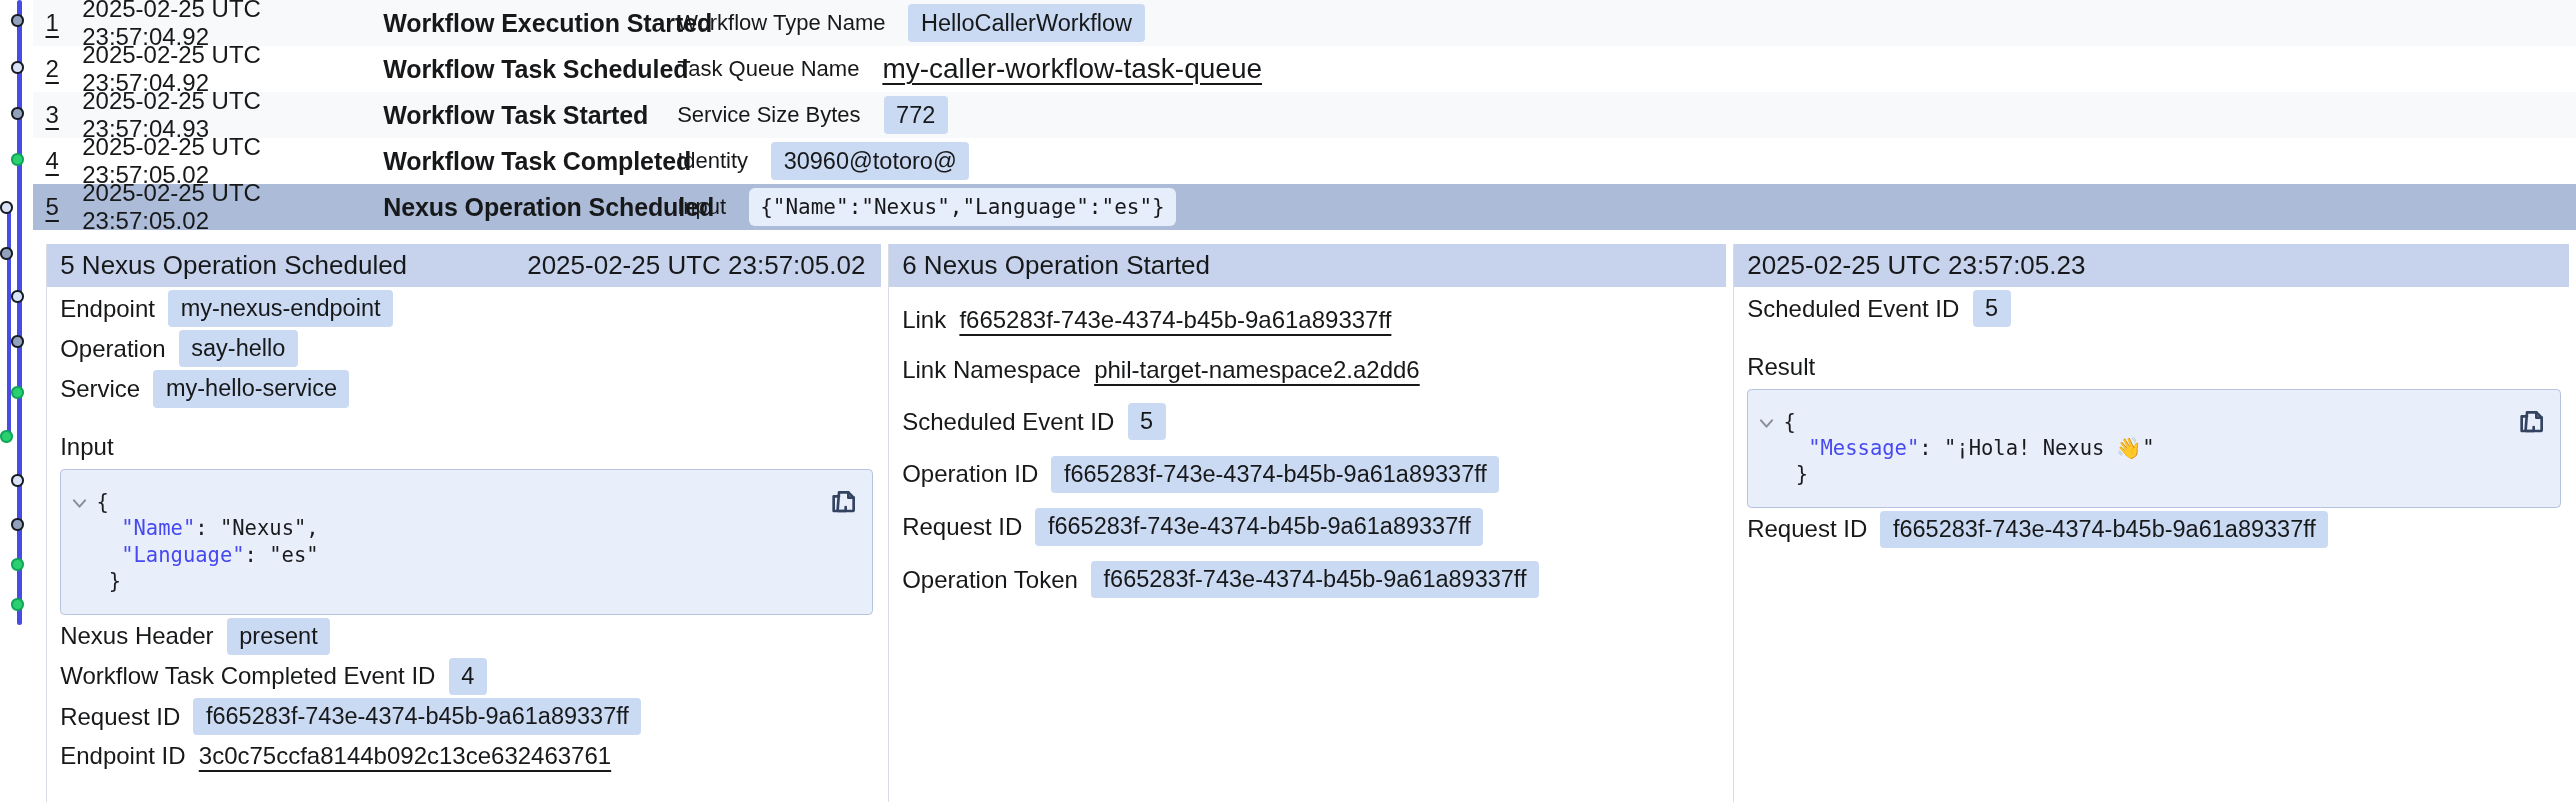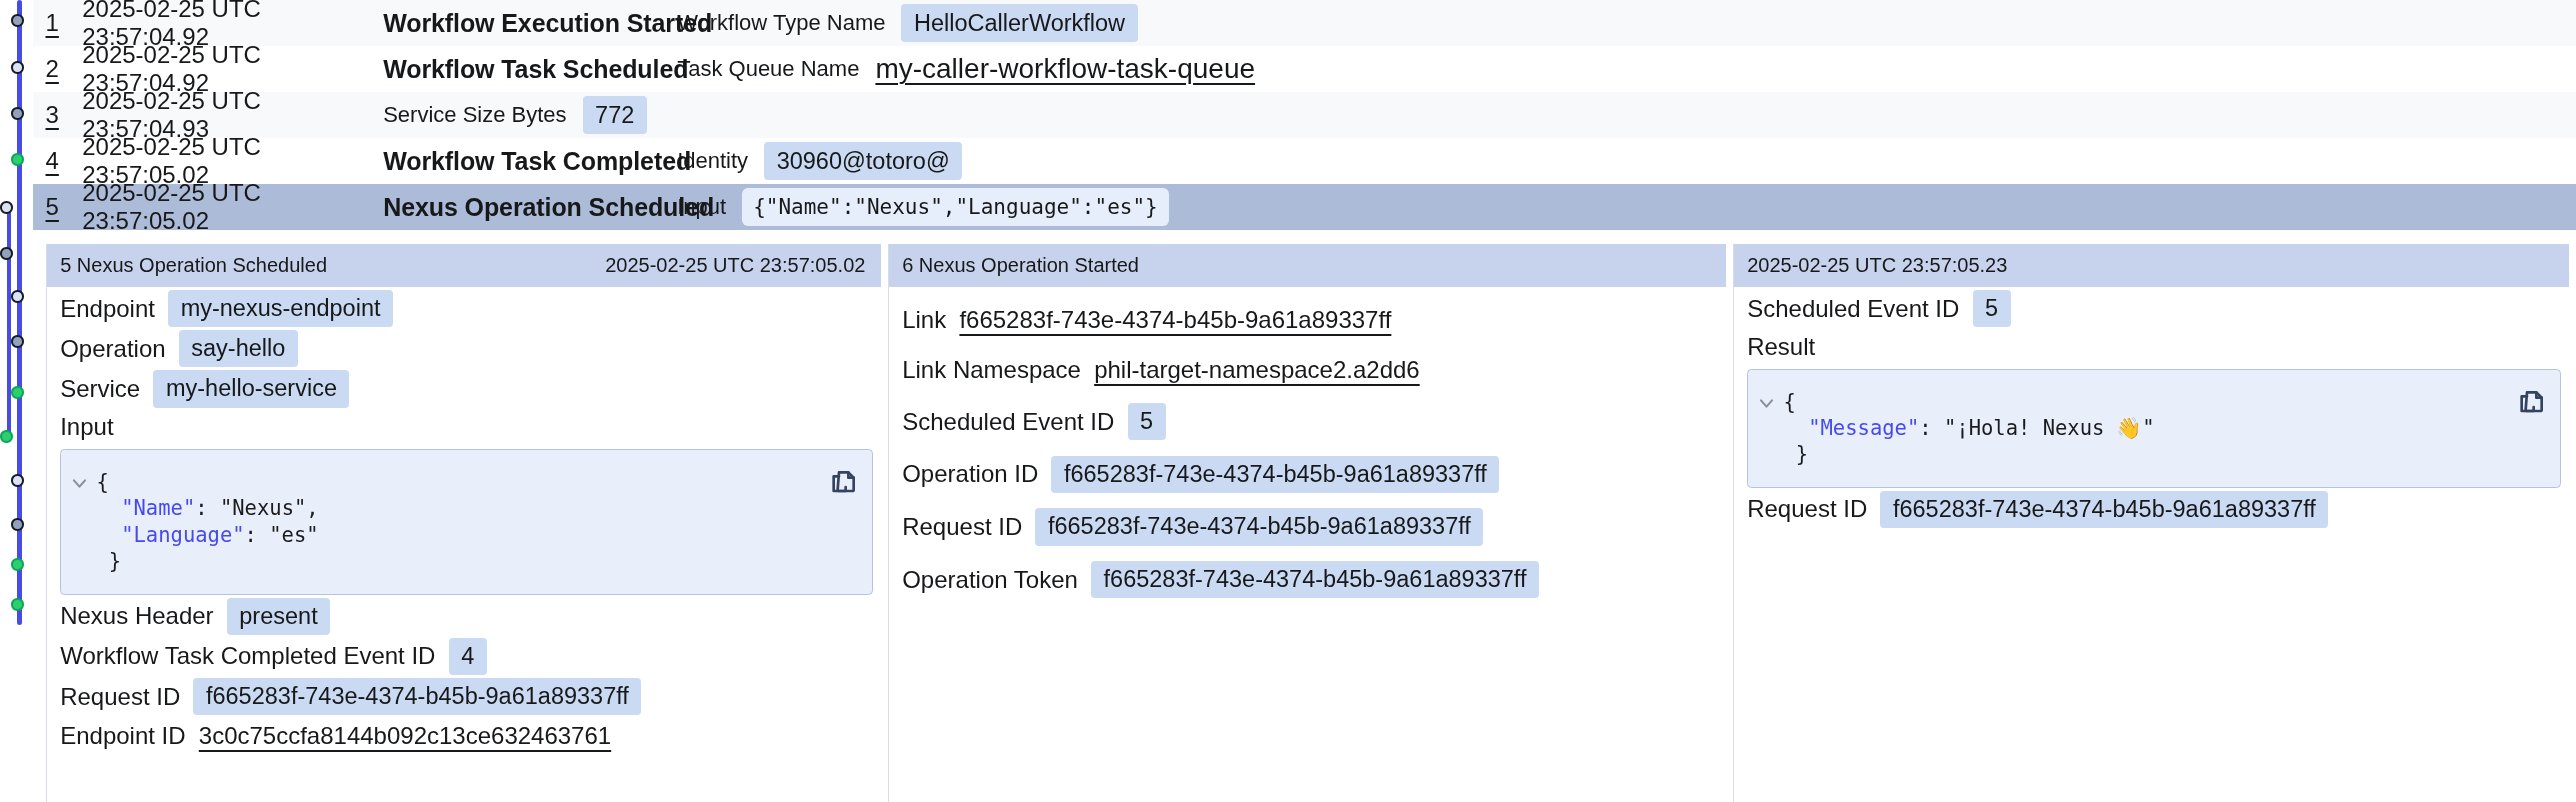--- a/index.html
+++ b/index.html
@@ -21,43 +21,43 @@
   
   .rows { position:absolute; left:33px; top:0; right:0; }
   .row { height:46px; display:flex; align-items:center; padding-left:12.5px; }
   .row.stripe { background:#f8f9fb; }
   .row.plain { background:#ffffff; }
   .row.selected { background:#acbbd7; }
   .num { width:26.4px; font-size:24px; color:#17181a; text-decoration:underline;
          text-underline-offset:5.1px; text-decoration-thickness:1.5px; cursor:pointer; }
   .time { width:301px; margin-left:10.3px; font-size:24px; }
   .ev-name { width:294px; font-size:25px; font-weight:600; letter-spacing:-0.1px; white-space:nowrap; }
-  .attr-label { font-size:22px; margin-right:16px; white-space:nowrap; }
+  .attr-label { font-size:22px; margin-right:23px; white-space:nowrap; }
   .badge { background:#cbdaf3; border-radius:4px; padding:5.1px 12.5px; font-size:23.5px; white-space:nowrap;text-align:center; }
   .row .val-link { font-size:28px; text-decoration:underline; text-underline-offset:5.1px;
                    text-decoration-thickness:1.8px; color:#17181a; cursor:pointer; white-space:nowrap; }
   .mono-badge { font-family:"DejaVu Sans Mono","Liberation Mono",monospace; font-size:21px;
                 background:#e7eefb; border-radius:5.9px; padding:6.6px 11px; white-space:nowrap; }
 
   
   .panels { position:absolute; top:244px; left:46px; right:0; bottom:0; display:flex; overflow:hidden; }
   .panel { border-left:1.5px solid #d8dce4; height:559px; overflow:hidden; }
   .panel-1 { width:842px; }
   .panel-2 { width:845px; }
   .panel-3 { flex:1; }
   .panel-header { height:43px; background:#c7d3ec; display:flex; align-items:center;
-                  justify-content:space-between; padding:0 16px 0 13.2px; margin-right:6.6px; font-size:20px; }
+                  justify-content:space-between; padding:0 16px 0 13.2px; margin-right:6.6px; font-size:26px; }
   .panel-title { white-space:nowrap; }
   .panel-time { white-space:nowrap; }
   .panel-body { padding:0 14.7px 0 13.2px; }
   .field { display:flex; align-items:center; min-height:35px; margin-top:3px; gap:13.2px; font-size:24px; }
   .roomy .field { margin-top:15.4px; }
   .field .val-link { text-decoration:underline; text-underline-offset:5.9px;
                      text-decoration-thickness:2.2px; color:#17181a; cursor:pointer; white-space:nowrap; }
-  .label-only { margin-top:2px; }
+  .label-only { margin-top:22px; }
 
   .code-block { position:relative; margin-top:4.4px; background:#e9eefb;
                 border:1.5px solid #b5c3e0; border-radius:4.4px; padding:19px 14.7px 19px 10.3px; }
   .code-pre { margin-left:25px; }
   .code-line { font-family:"DejaVu Sans Mono","Liberation Mono",monospace; font-size:20.5px;
                line-height:26.4px; white-space:pre; color:#1a1b1e; }
   .code-line .k { color:#4549ef; }
   .chevron { position:absolute; left:8.8px; top:24px; width:19px; height:19px; cursor:pointer; }
   .copy-btn { position:absolute; right:13.2px; top:13.2px; width:32px; height:32px; cursor:pointer; }
 </style>
@@ -96,20 +96,21 @@
       <div class="row plain">
     <a class="num">2</a>
     <span class="time">2025-02-25 UTC 23:57:04.92</span>
     <span class="ev-name">Workflow Task Scheduled</span>
     <span class="attr-label">Task Queue Name</span>
   <a class="val-link">my-caller-workflow-task-queue</a>
       </div>
       <div class="row stripe">
     <a class="num">3</a>
     <span class="time">2025-02-25 UTC 23:57:04.93</span>
+    <span class="ev-name">Workflow Task Started</span>
     <span class="attr-label">Service Size Bytes</span>
   <span class="badge">772</span>
       </div>
       <div class="row plain">
     <a class="num">4</a>
     <span class="time">2025-02-25 UTC 23:57:05.02</span>
     <span class="ev-name">Workflow Task Completed</span>
     <span class="attr-label">Identity</span>
   <span class="badge">30960@totoro@</span>
       </div>

